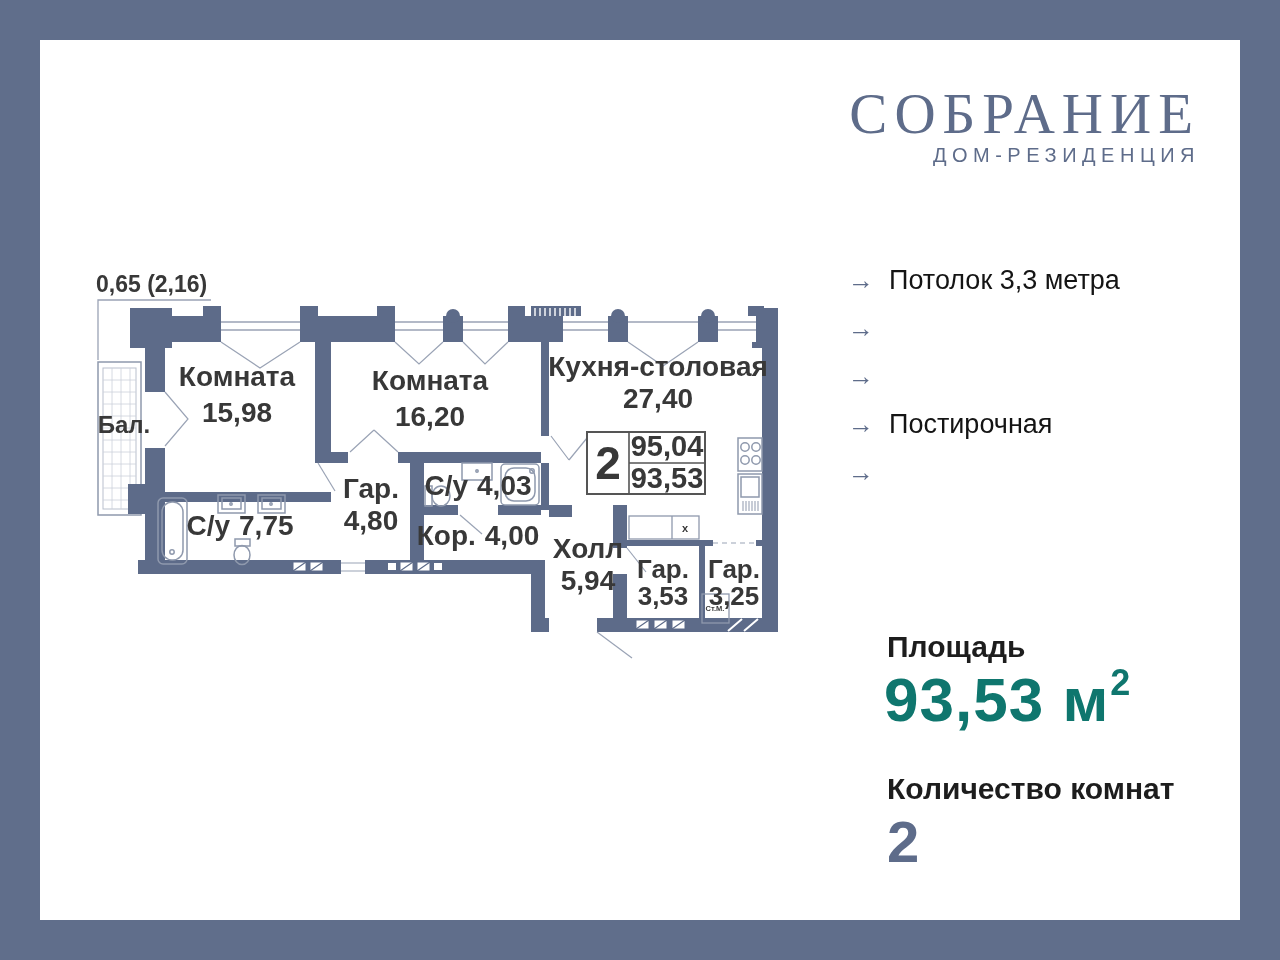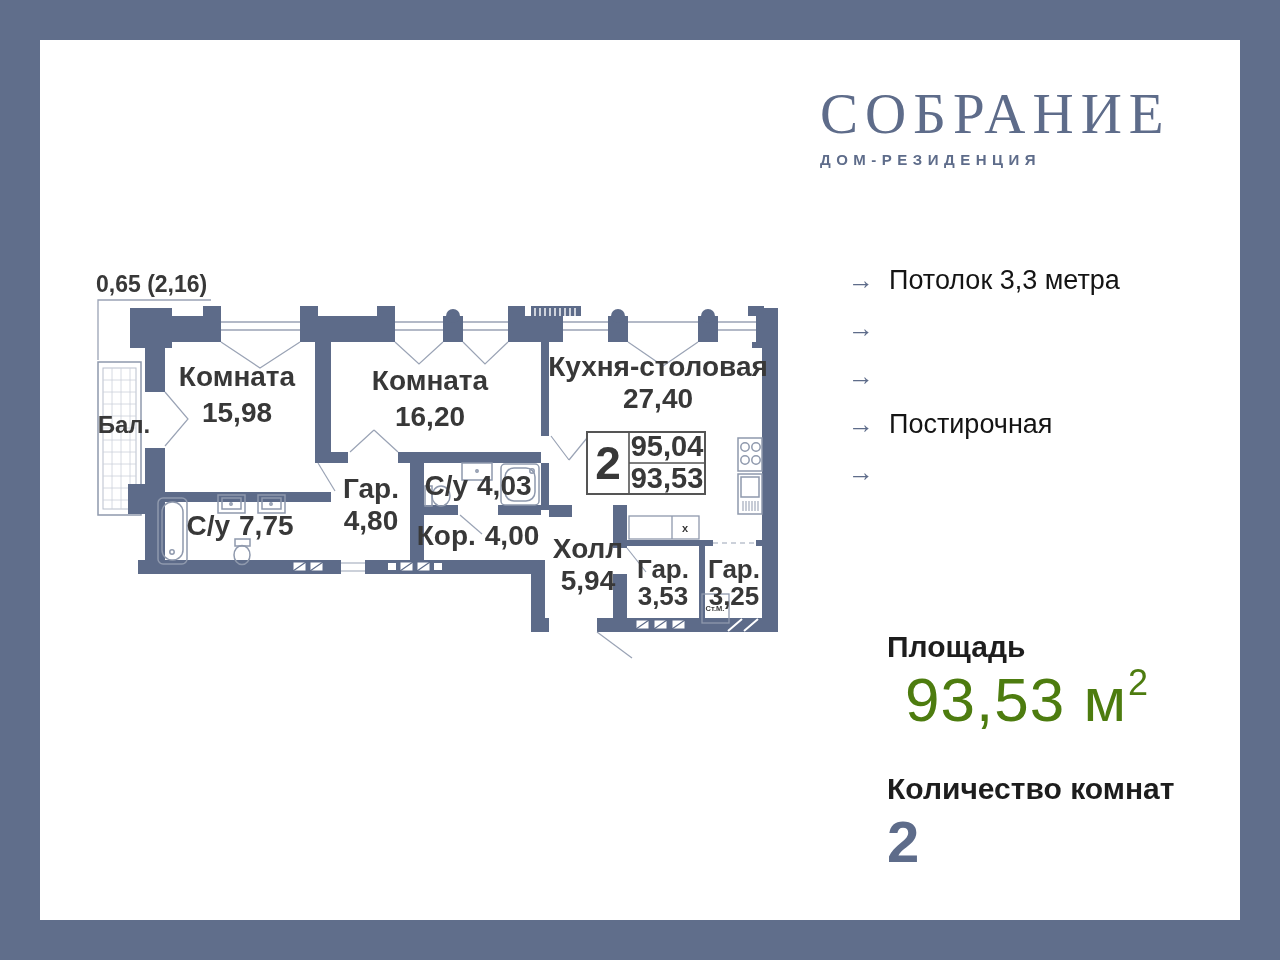--- a/index.html
+++ b/index.html
@@ -5,44 +5,44 @@
   html,body{margin:0;padding:0;}
   body{
     width:1280px;height:960px;position:relative;background:#ffffff;
     font-family:"Liberation Sans", sans-serif;overflow:hidden;
   }
   .frame{
     position:absolute;left:0;top:0;width:1280px;height:960px;
     border:40px solid #606e8b;box-sizing:border-box;pointer-events:none;
   }
   
-  .logo{position:absolute;left:820px;top:84px;width:380px;text-align:left;color:#5e6c8a;}
+  .logo{position:absolute;left:820px;top:84px;width:380px;text-align:right;color:#5e6c8a;}
   .logo-name{
     font-family:"Liberation Serif", serif;font-size:57px;font-weight:400;
     letter-spacing:7px;line-height:60px;white-space:nowrap;
   }
   .logo-sub{
-    font-size:15px;font-weight:700;letter-spacing:5.5px;margin-top:7px;white-space:nowrap;
+    font-size:20px;font-weight:400;letter-spacing:5.5px;white-space:nowrap;
   }
   
   .plan{position:absolute;left:88px;top:258px;width:702px;height:402px;font-weight:bold;}
   .plan svg{display:block;}
   svg text{font-family:"Liberation Sans", sans-serif;fill:#383838;}
   
   .features{position:absolute;left:848px;top:262px;width:310px;list-style:none;margin:0;padding:0;}
   .features li{
     display:flex;align-items:flex-start;gap:15px;
     font-size:27px;line-height:37px;margin-bottom:11px;color:#141414;font-weight:500;
   }
   .features .arrow{color:#5e6c8a;font-size:26px;line-height:37px;flex:0 0 auto;}
   
   .stat-label{position:absolute;left:887px;font-size:30px;font-weight:700;color:#1d1d1d;}
   .stat-area-label{top:630px;}
   .stat-area-value{
-    position:absolute;left:905px;top:664px;font-size:62px;font-weight:400;color:#4d7c0f;
+    position:absolute;left:884px;top:664px;font-size:62px;font-weight:700;color:#0f766e;
     letter-spacing:1px;white-space:nowrap;
   }
   .stat-area-value sup{font-size:36px;position:relative;top:-4px;left:1px;}
   .stat-rooms-label{top:772px;text-align:center;}
   .stat-rooms-value{
     position:absolute;left:887px;top:808px;font-size:58px;font-weight:700;color:#5e6c8a;
   }
 </style>
 </head>
 <body>

